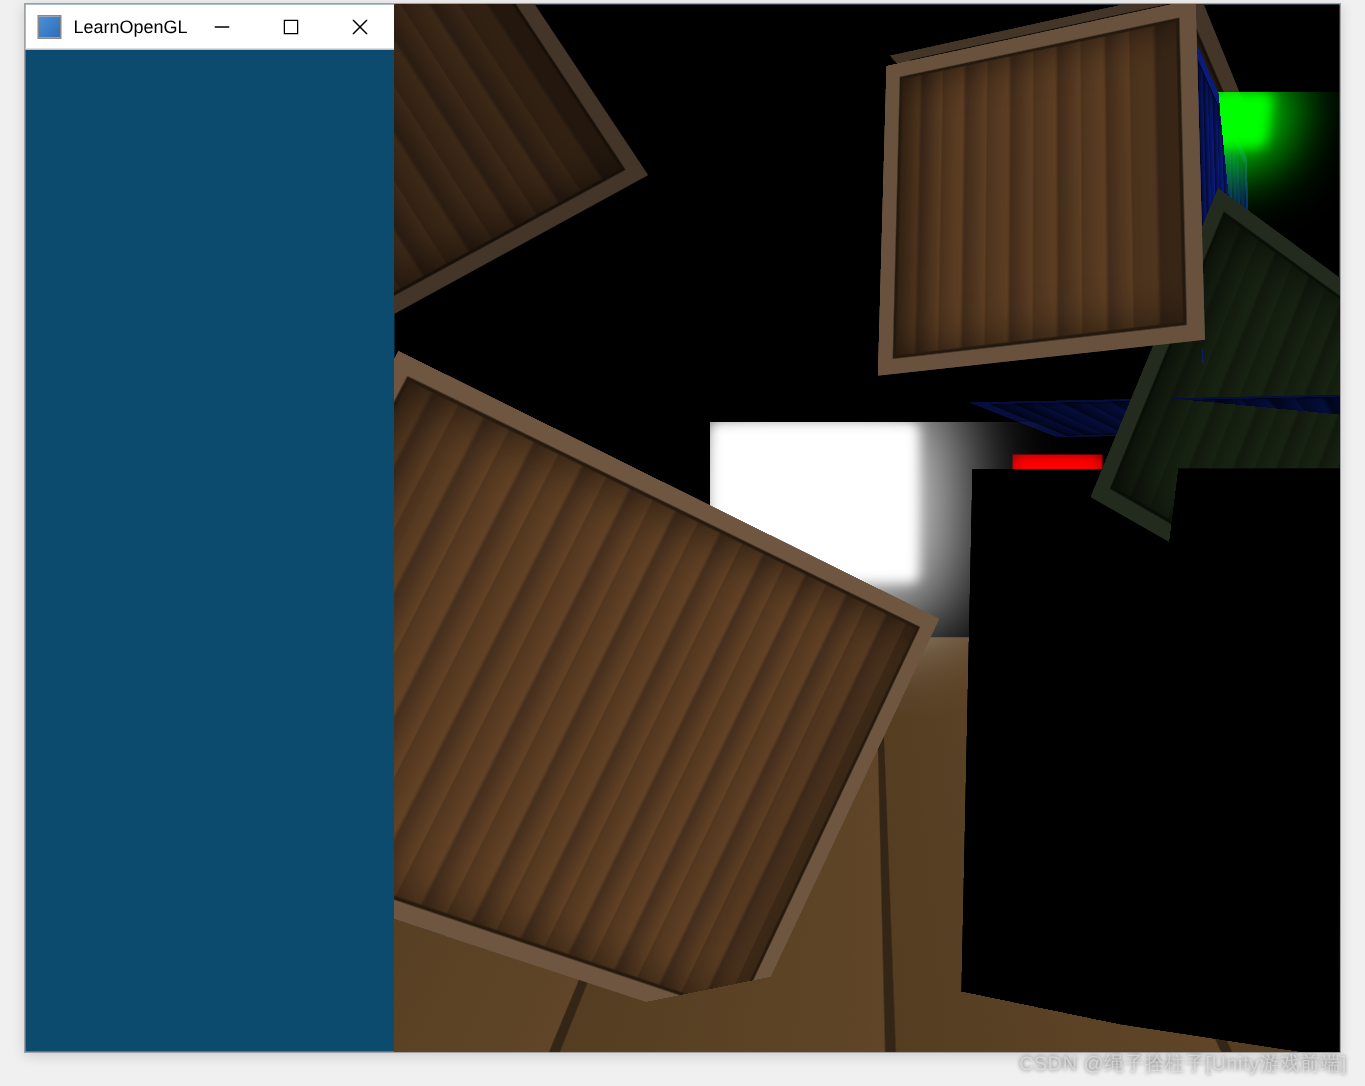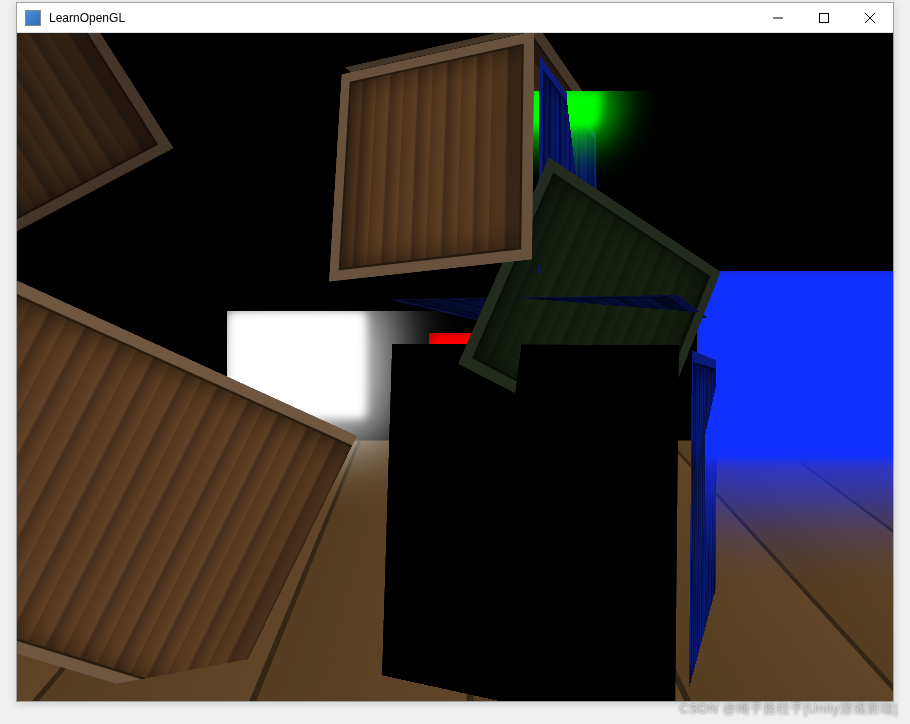--- a/index.html
+++ b/index.html
@@ -11,25 +11,25 @@
     background: #f0f0f0;
     overflow: hidden;
     position: relative;
   }
   .window {
     position: absolute;
     left: 16px;
     top: 2px;
     width: 878px;
     height: 700px;
-    background: #0369a1;
+    background: #0c4a6e;
     border: 1px solid #a0a0a0;
     box-shadow: 0 2px 8px rgba(0,0,0,0.15);
     display: flex;
-    flex-direction: column;
+    flex-direction: row;
   }
   .titlebar {
     height: 30px;
     background: #ffffff;
     display: flex;
     align-items: center;
     border-bottom: 1px solid #e0e0e0;
     user-select: none;
   }
   .app-icon {

